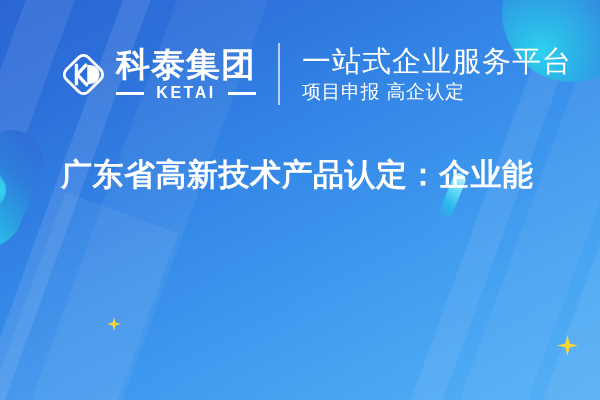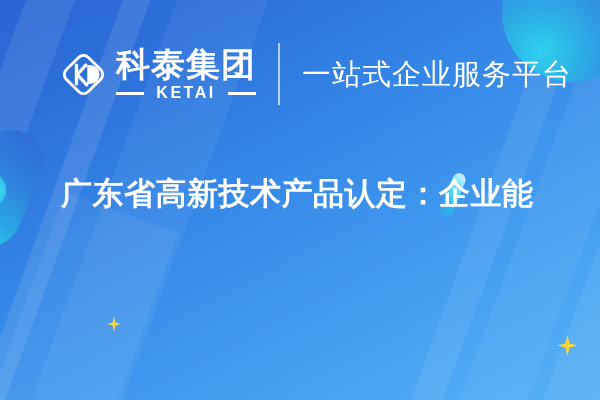--- a/index.html
+++ b/index.html
@@ -196,21 +196,21 @@
     color:#ffffff;
     line-height:1.15;
     letter-spacing:0.5px;
     white-space:nowrap;
     font-family:"DejaVu Sans","Liberation Sans",sans-serif;
   }
 
   
   .headline{
     position:absolute;
-    left:61px; top:172px;
+    left:61px; top:153px;
     width:490px;
   }
   .headline-line{
     font-size:31px;
     font-weight:bold;
     color:#ffffff;
     line-height:1.42;
     letter-spacing:0.5px;
     white-space:nowrap;
   }
@@ -264,20 +264,21 @@
           <span class="logo-en">KETAI</span>
           <span class="logo-rule"></span>
         </div>
       </div>
     </div>
 
     <div class="divider"></div>
 
     <div class="tagline">
       <div class="tagline-main">一站式企业服务平台</div>
+      <div class="tagline-sub">项目申报 高企认定</div>
     </div>
   </div>
 
   <div class="headline">
     <div class="headline-line">广东省高新技术产品认定：企业能</div>
   </div>
 
 </div>
 
 </body></html>

